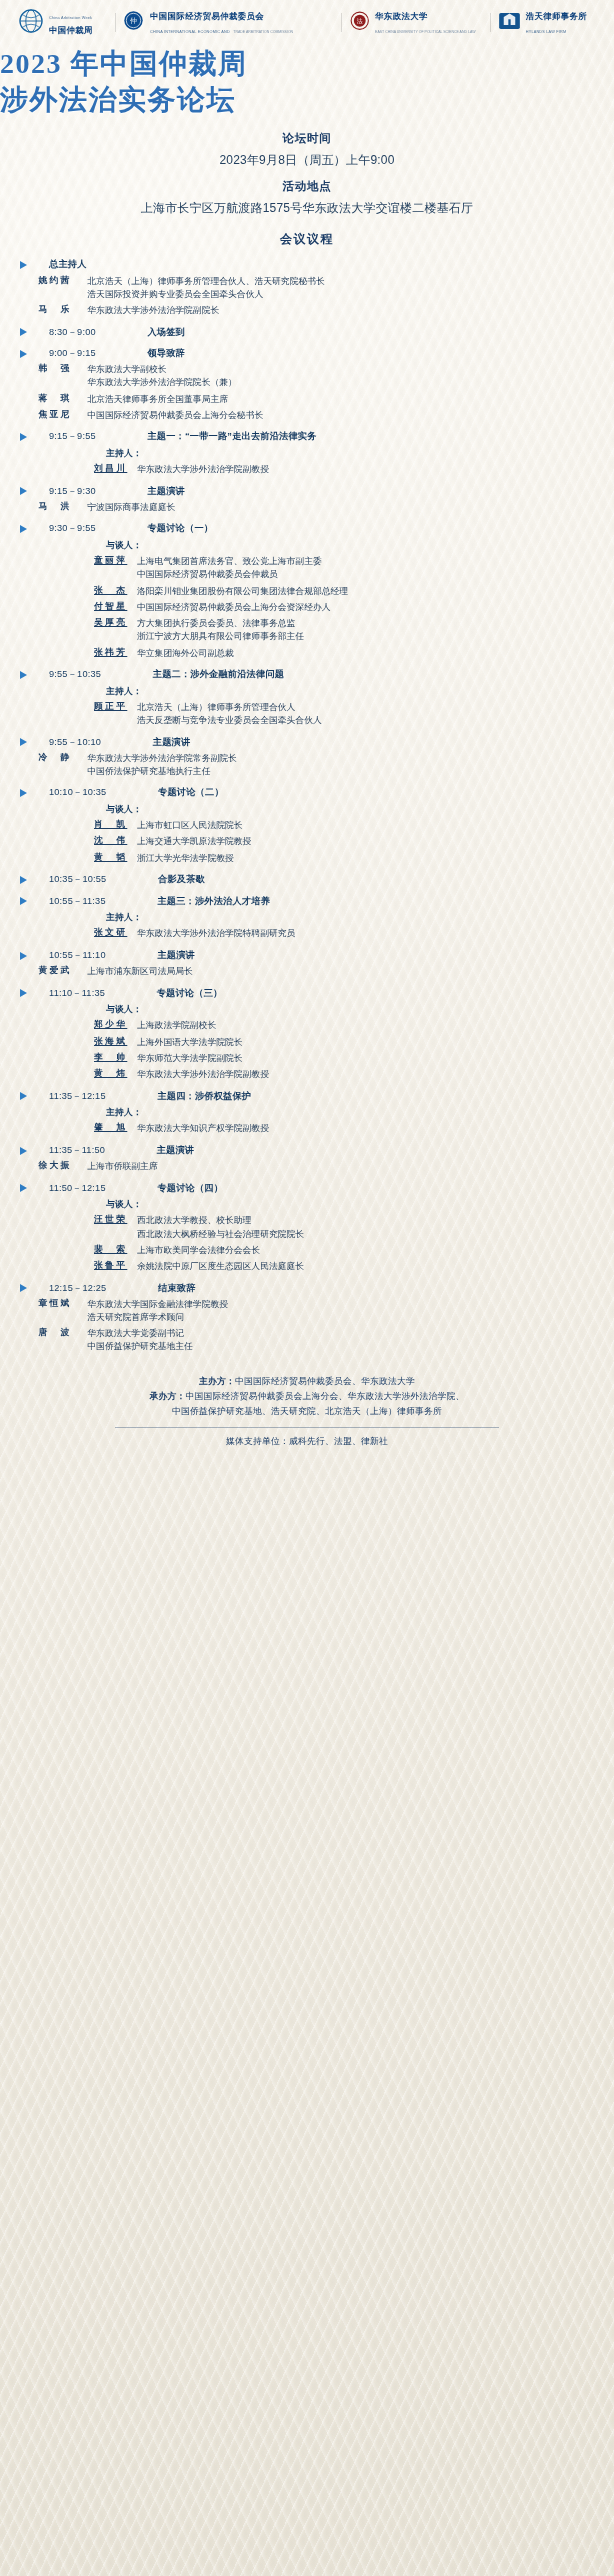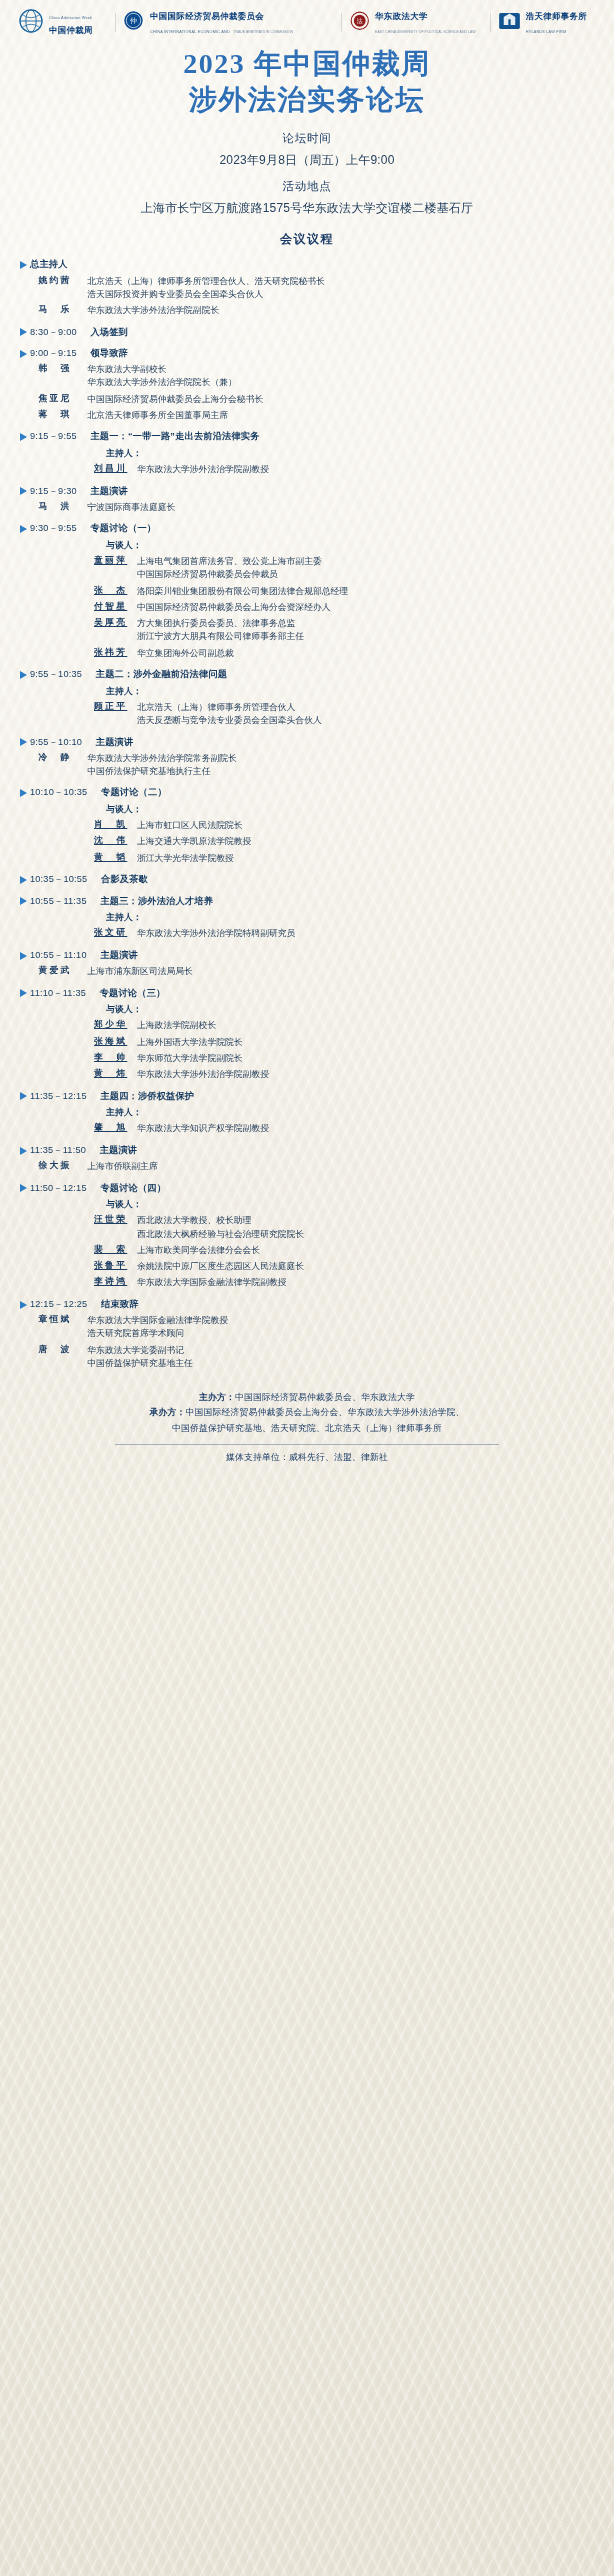--- a/index.html
+++ b/index.html
@@ -77,21 +77,21 @@
     letter-spacing: 0.2px;
   }
   .logo-txt .en2 {
     font-size: 3.5px;
     color: #7a8fa6;
     white-space: nowrap;
   }
 
   
   .title-wrap {
-    text-align: center;
+    text-align: left;
     padding: 4.6px 0 1.5px 0;
   }
   .title-main {
     font-family: "Liberation Serif", serif;
     font-weight: bold;
     font-size: 28px;
     line-height: 1.28;
     color: #2f6fb5;
     letter-spacing: 1.5px;
     text-shadow: 0 0.8px 0 rgba(255,255,255,0.8);
@@ -99,21 +99,21 @@
   .title-main .l2 {
     display: block;
   }
 
   .meta-block {
     text-align: center;
     margin-top: 12.3px;
   }
   .meta-label {
     font-family: "Liberation Serif", serif;
-    font-weight: normal;
+    font-weight: bold;
     font-size: 11.5px;
     color: #1b3c66;
     letter-spacing: 0.8px;
     margin-top: 10.7px;
   }
   .meta-value {
     font-size: 12px;
     color: #23405f;
     margin-top: 5.4px;
     letter-spacing: 0.2px;
@@ -131,21 +131,21 @@
   
   .agenda {
     margin: 10.7px 20px 0 20px;
   }
   .sec {
     margin-top: 8.4px;
   }
   .sec-head {
     display: flex;
     align-items: flex-start;
-    gap: 3px;
+    gap: 22px;
   }
   .tri {
     width: 0;
     height: 0;
     border-top: 4.2px solid transparent;
     border-bottom: 4.2px solid transparent;
     border-left: 7px solid #2f7dc4;
     margin-top: 2.7px;
     flex: 0 0 auto;
   }
@@ -354,29 +354,29 @@
           </div>
           <div class="rows">
             <div class="row">
               <div class="nm">韩　强</div>
               <div class="ttl">
                 <span class="ln">华东政法大学副校长</span>
                 <span class="ln">华东政法大学涉外法治学院院长（兼）</span>
               </div>
             </div>
             <div class="row">
+              <div class="nm">蒋　琪</div>
+              <div class="ttl">
+                <span class="ln">北京浩天律师事务所全国董事局主席</span>
+              </div>
+            </div>
+            <div class="row">
               <div class="nm">焦亚尼</div>
               <div class="ttl">
                 <span class="ln">中国国际经济贸易仲裁委员会上海分会秘书长</span>
-              </div>
-            </div>
-            <div class="row">
-              <div class="nm">蒋　琪</div>
-              <div class="ttl">
-                <span class="ln">北京浩天律师事务所全国董事局主席</span>
               </div>
             </div>
           </div>
         </div>
         <div class="sec">
           <div class="sec-head">
             <span class="tri"></span>
             <span class="sec-time">9:15－9:55</span>
             <span style="width: 7.7px;"></span>
             <span class="sec-title">主题一：“一带一路”走出去前沿法律实务</span>
@@ -642,26 +642,20 @@
             <div class="row">
               <div class="nm">裴　索</div>
               <div class="ttl">
                 <span class="ln">上海市欧美同学会法律分会会长</span>
               </div>
             </div>
             <div class="row">
               <div class="nm">张鲁平</div>
               <div class="ttl">
                 <span class="ln">余姚法院中原厂区度生态园区人民法庭庭长</span>
-              </div>
-            </div>
-            <div class="row">
-              <div class="nm">李诗鸿</div>
-              <div class="ttl">
-                <span class="ln">华东政法大学国际金融法律学院副教授</span>
               </div>
             </div>
           </div>
         </div>
         <div class="sec">
           <div class="sec-head">
             <span class="tri"></span>
             <span class="sec-time">12:15－12:25</span>
             <span style="width: 7.7px;"></span>
             <span class="sec-title">结束致辞</span>

